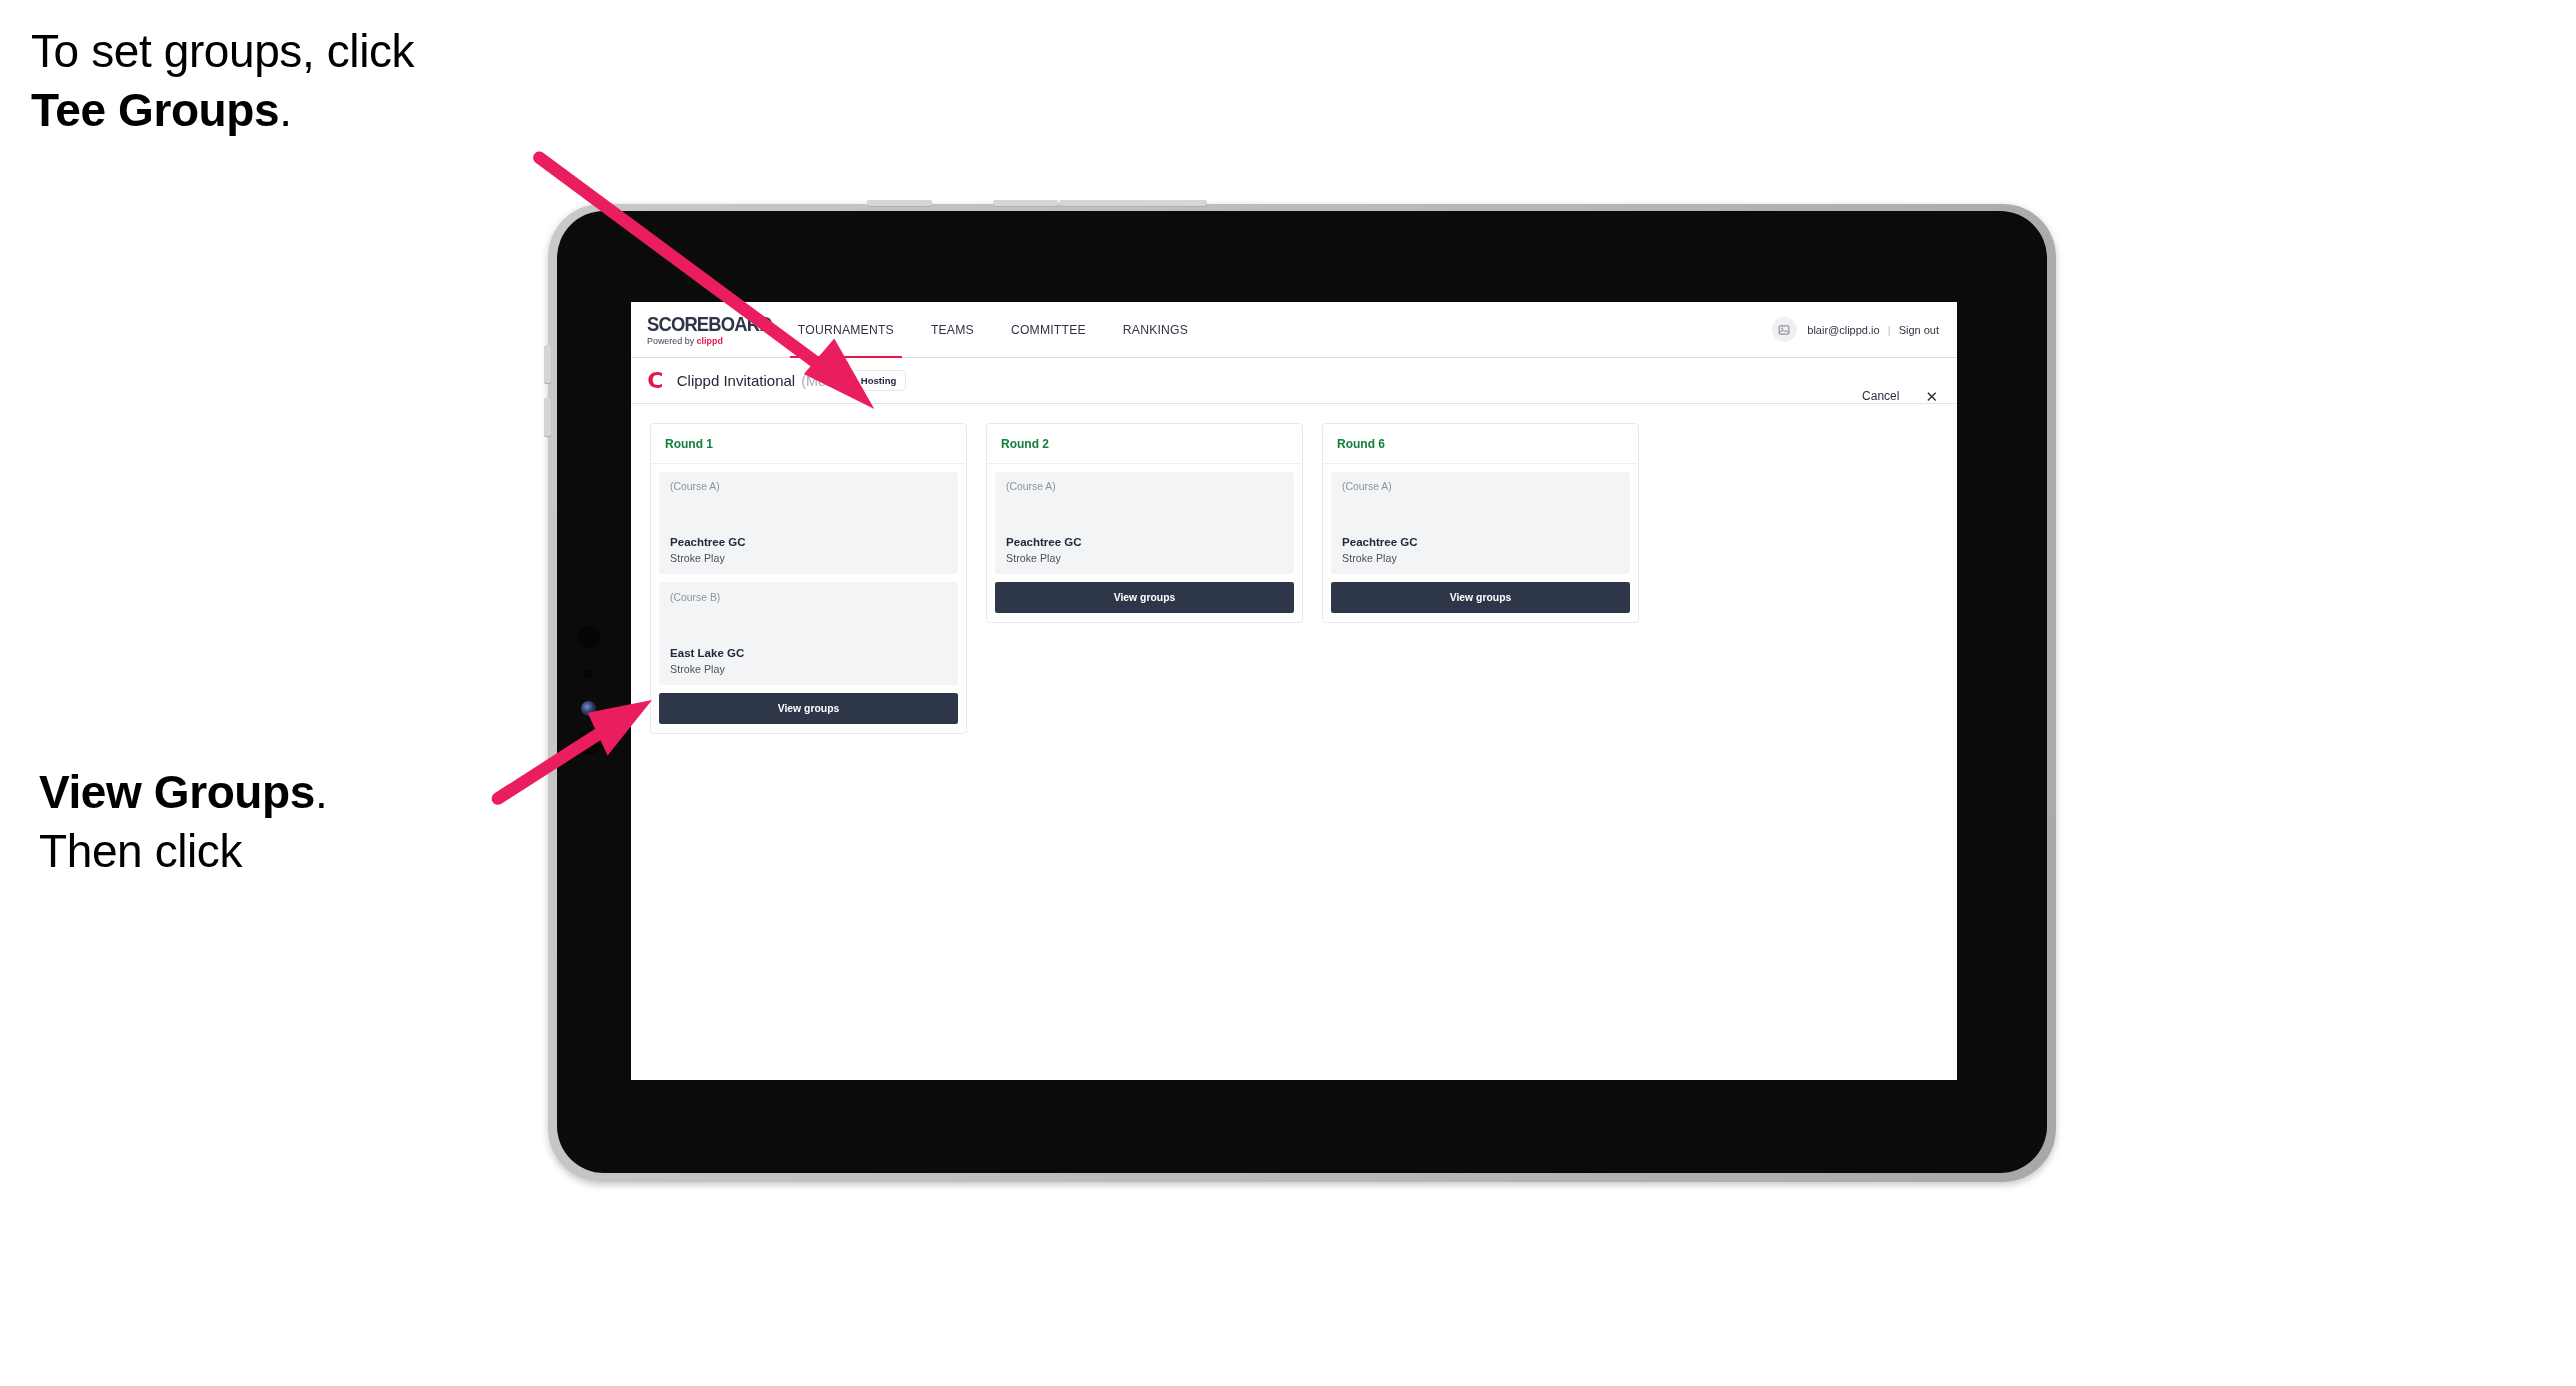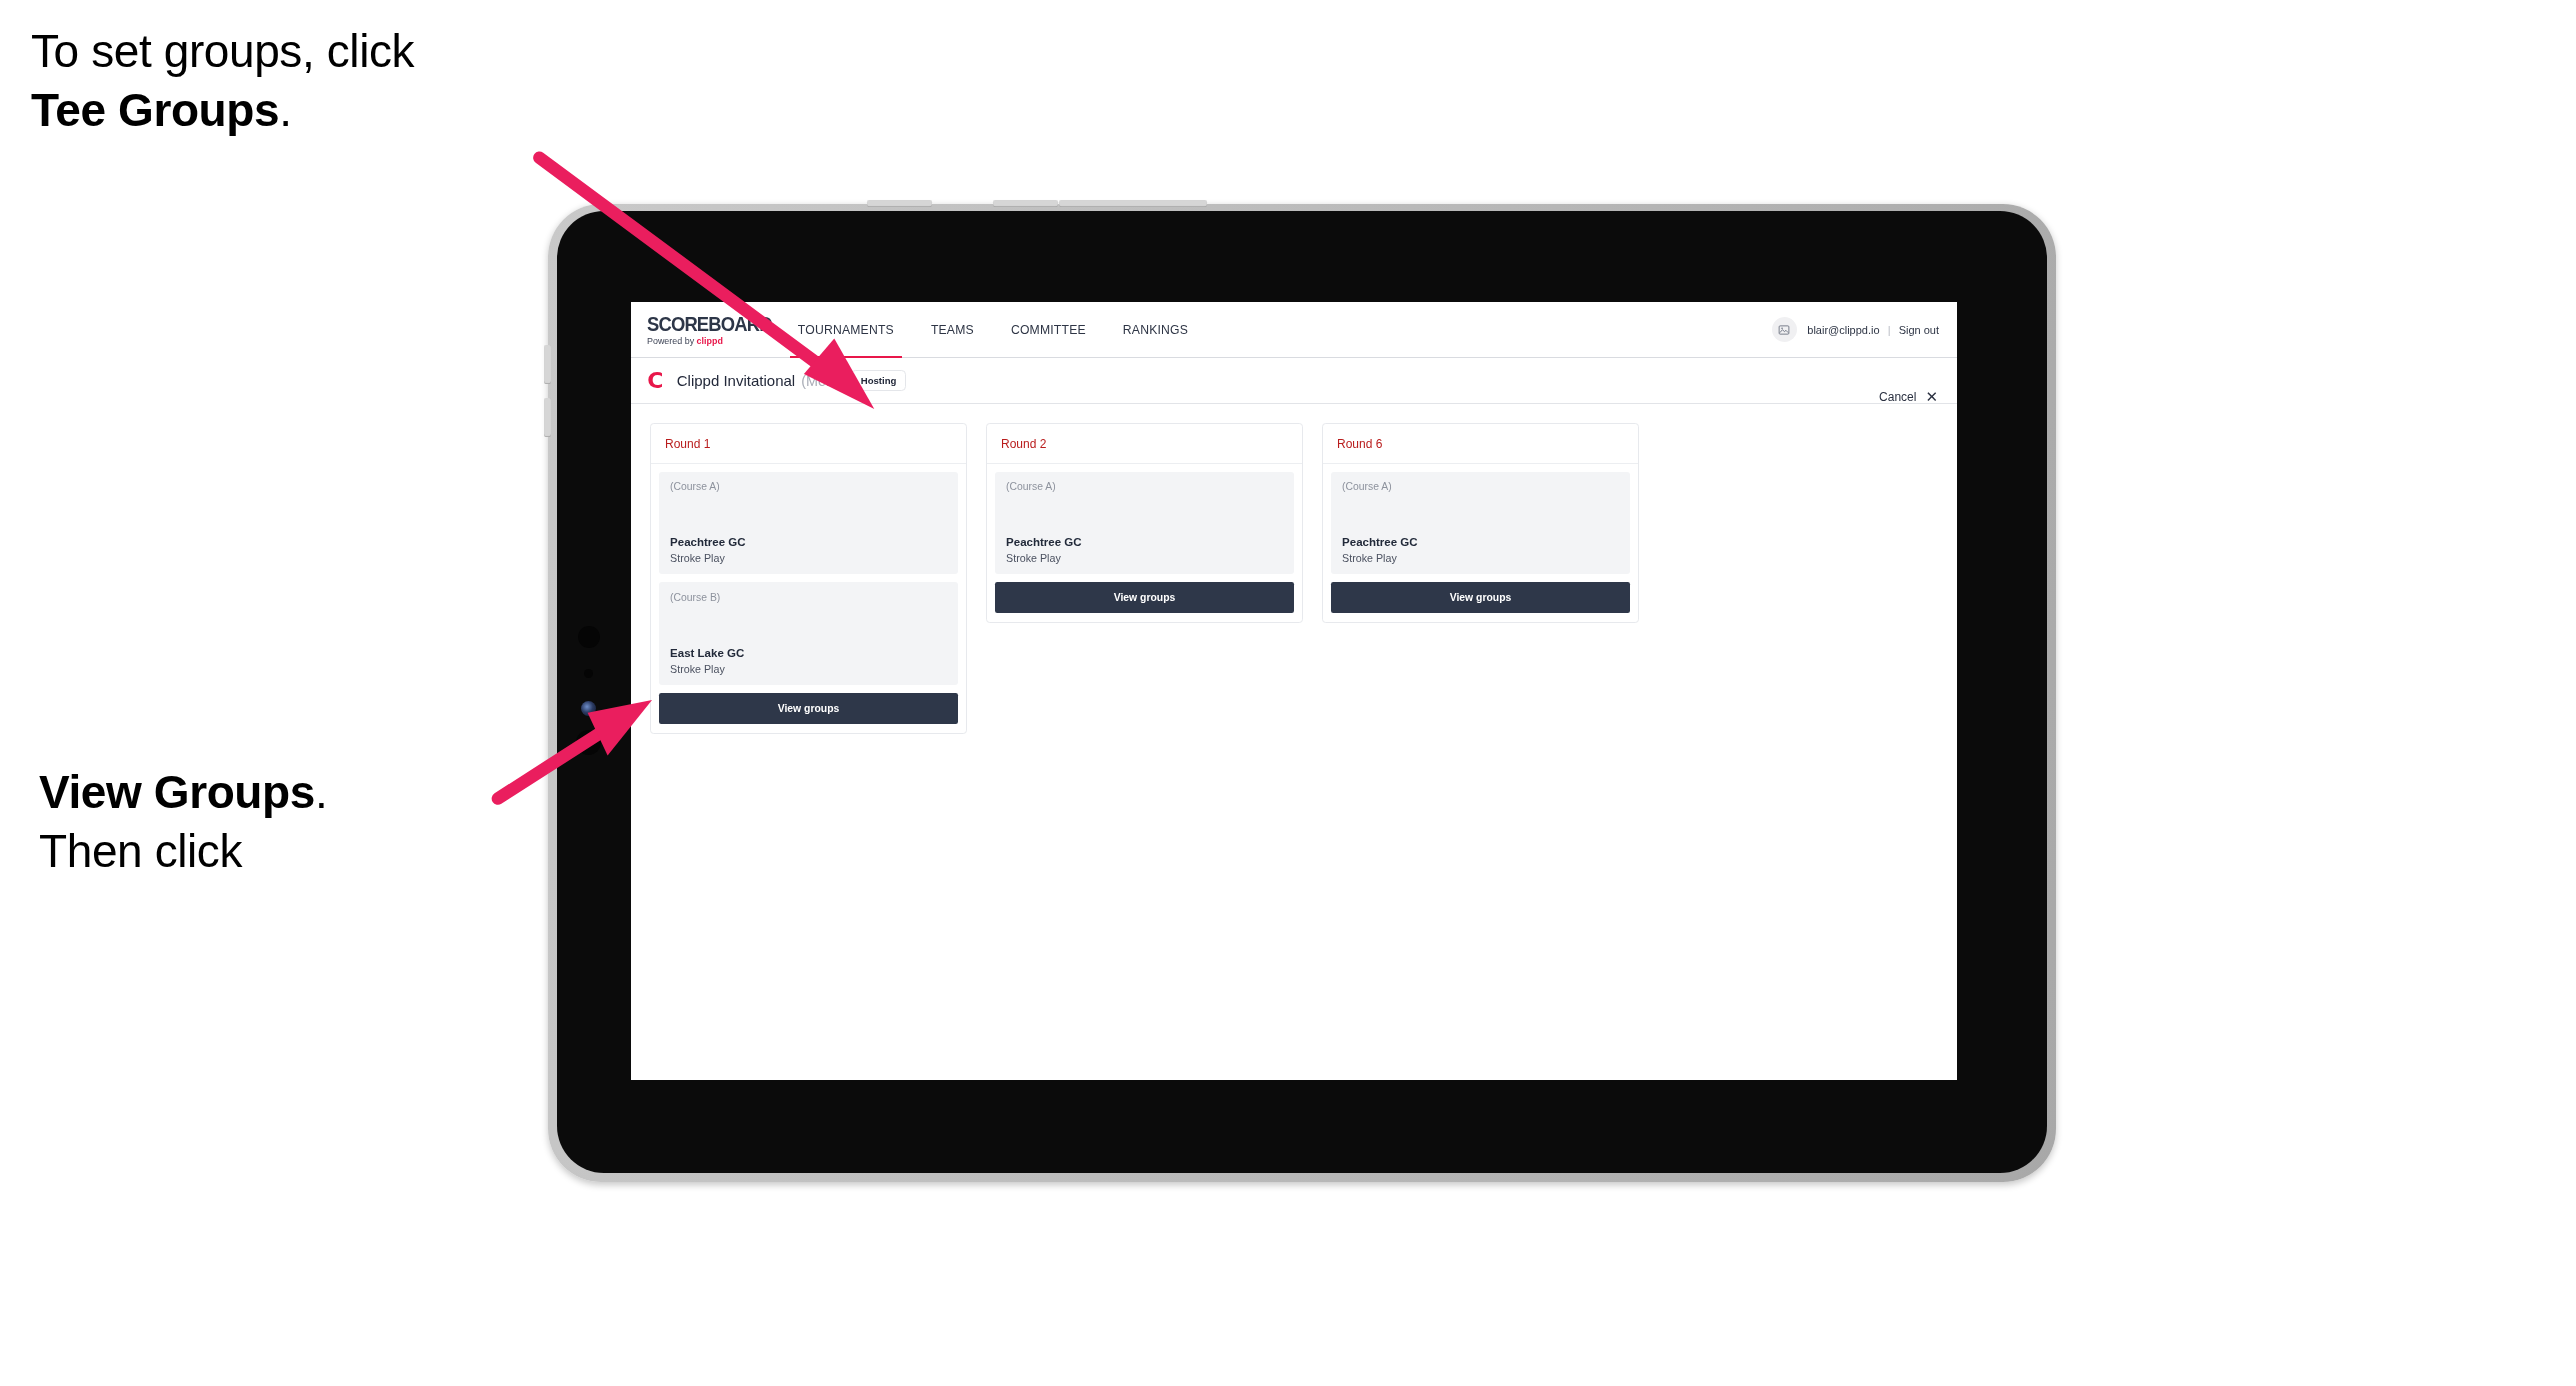--- a/index.html
+++ b/index.html
@@ -123,21 +123,21 @@
   }
   .tour-title { font-size: 15px; color:#23293a; }
   .tour-sub { font-size: 14.4px; color:#a9adb7; margin-left: 6px; }
   .hosting-badge {
     margin-left: 12px;
     border:0.7px solid #e4e6ea; border-radius:4.4px;
     padding: 4.4px 9px; font-size: 9.6px; font-weight:700; color:#23293a;
     background:#fff;
   }
   .cancel-btn {
-    margin-left:auto; display:flex; align-items:center; gap: 9px;
+    margin-left:auto; display:flex; align-items:flex-start; gap: 26px;
     font-size: 12px; color:#2a3040; cursor:pointer;margin-top:32px;
   }
   .cancel-btn .x { font-size: 15px; font-weight: 400; line-height:1; }
 
   
   .subnav {
     display:flex; align-items:center; gap: 4.4px;
     height: 38px; padding: 0 12px;
     background:#2e3749;
   }
@@ -160,21 +160,21 @@
   .round-card {
     width: 317px;
     background:#fff;
     border: 0.7px solid #e7e9ed;
     border-radius: 3.7px;
     overflow:hidden;
   }
   .round-head {
     padding: 12.6px 14px 12px 14px;
     border-bottom: 0.7px solid #eceef1;
-    font-size: 12px; font-weight: 400; color:#b91c1c;
+    font-size: 12px; font-weight: 700; color:#15803d;
   }
   .round-body { padding: 8.1px 8.1px 9px 8.1px; }
   .course-box {
     background:#f3f4f6;
     border-radius: 3px;
     padding: 9.6px 11px 10.4px 11px;
     margin-bottom: 8.1px;
   }
   .course-label { font-size: 10.4px; color:#8d929d; margin-bottom: 3.7px; }
   .course-name { font-size: 11.5px; font-weight: 700; color:#222a3a; margin-bottom: 3.7px; margin-top: 44px; }

